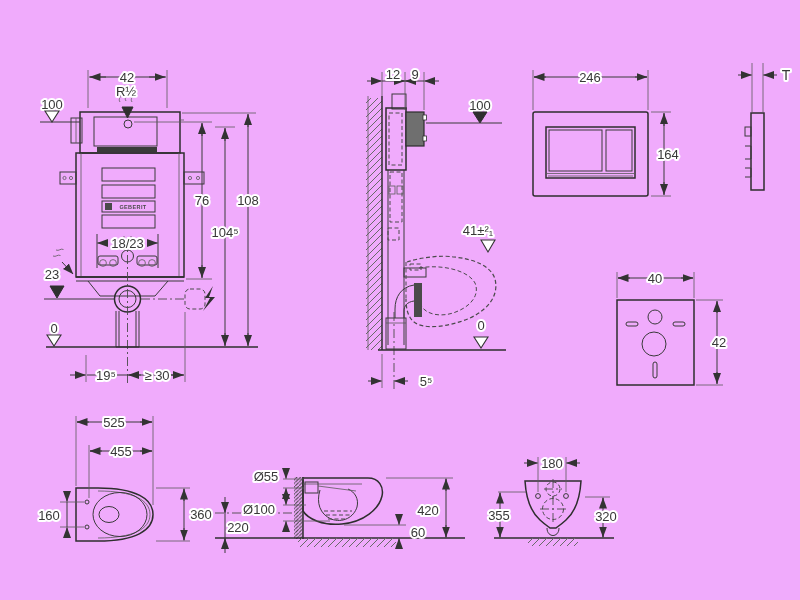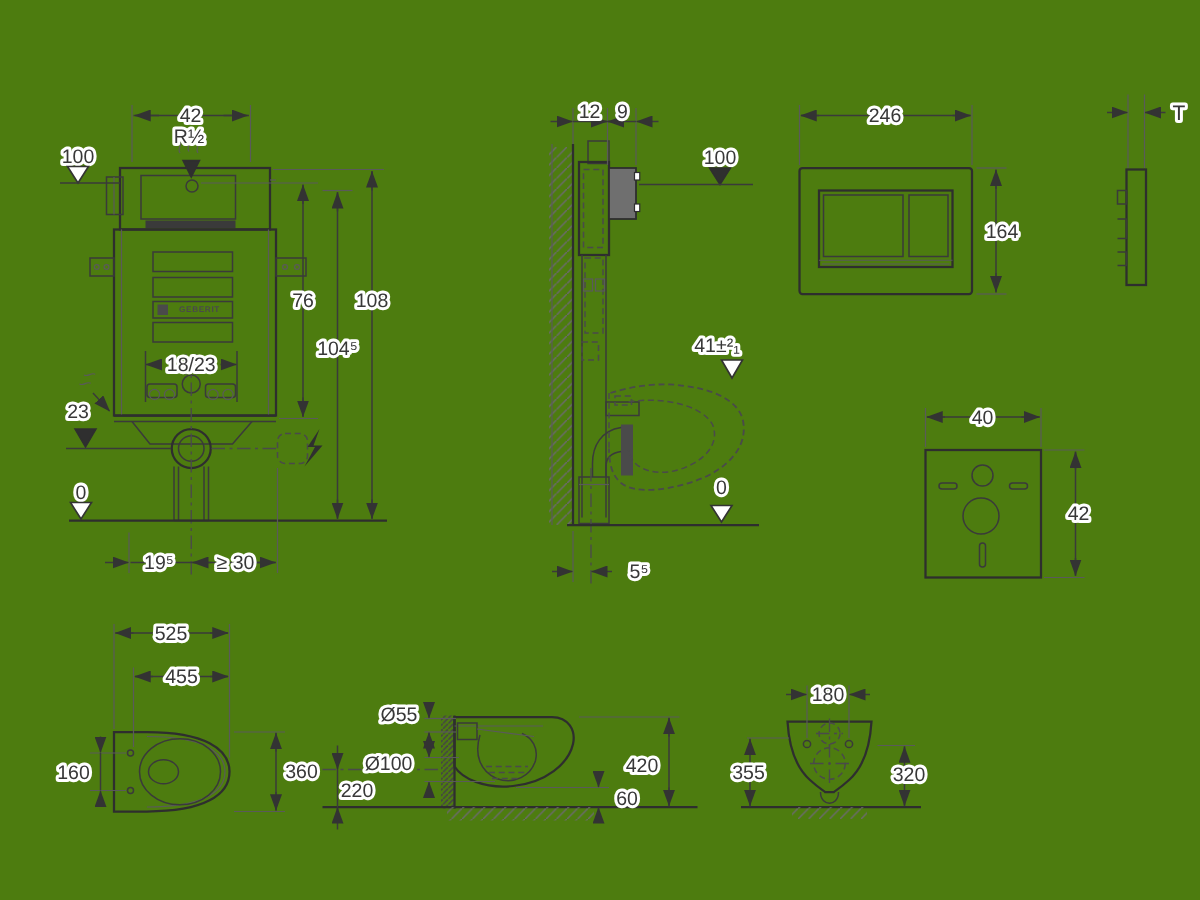--- a/index.html
+++ b/index.html
@@ -1,16 +1,16 @@
 <!DOCTYPE html>
 <html><head>
 <meta charset="utf-8">
 <style>
   html,body{margin:0;padding:0;background:#ffffff;}
-  .stage{position:relative;width:800px;height:600px;background:#4d7c0f;overflow:hidden;}
+  .stage{position:relative;width:800px;height:600px;background:#f0abfc;overflow:hidden;}
   svg{display:block;}
   svg text{
     font-family:"Liberation Sans","DejaVu Sans",sans-serif;
     font-size:13px; fill:#383838;
     paint-order:stroke; stroke:#ffffff; stroke-width:4px; stroke-linejoin:round;
     text-anchor:middle; dominant-baseline:central;
   }
   svg text.brand{font-size:5.5px; letter-spacing:.4px; stroke-width:0; fill:#4a4a4a; font-weight:bold;}
   svg text.big{font-size:14px;}
   .ln{stroke:#3a3a3a;stroke-width:1;fill:none;}

